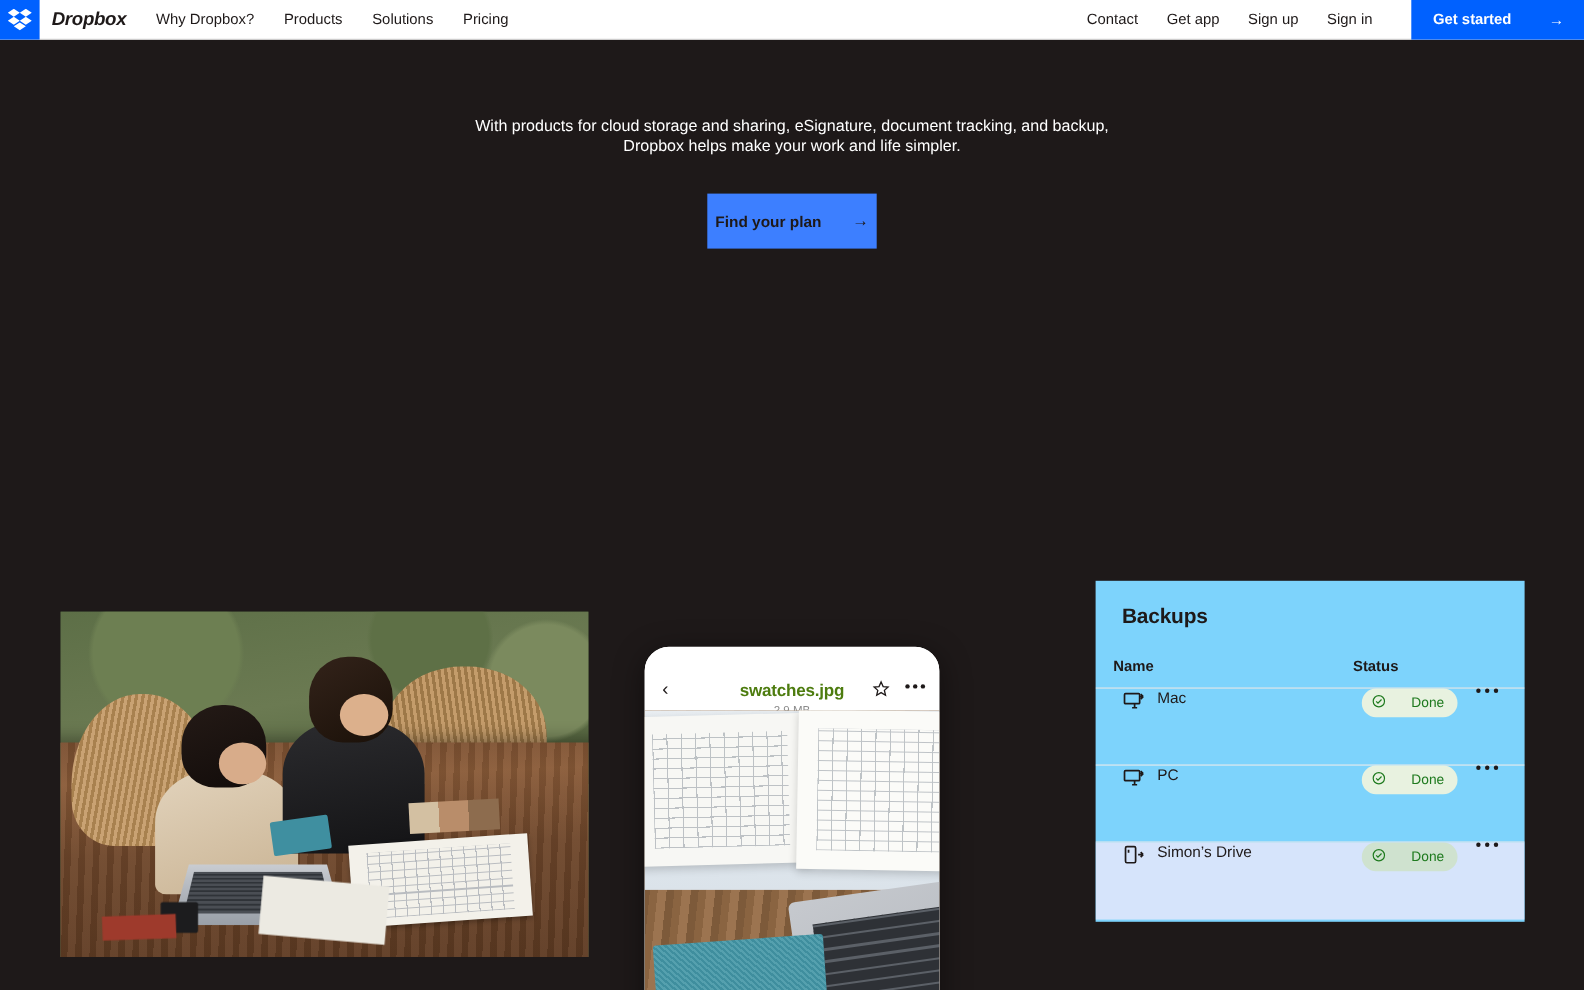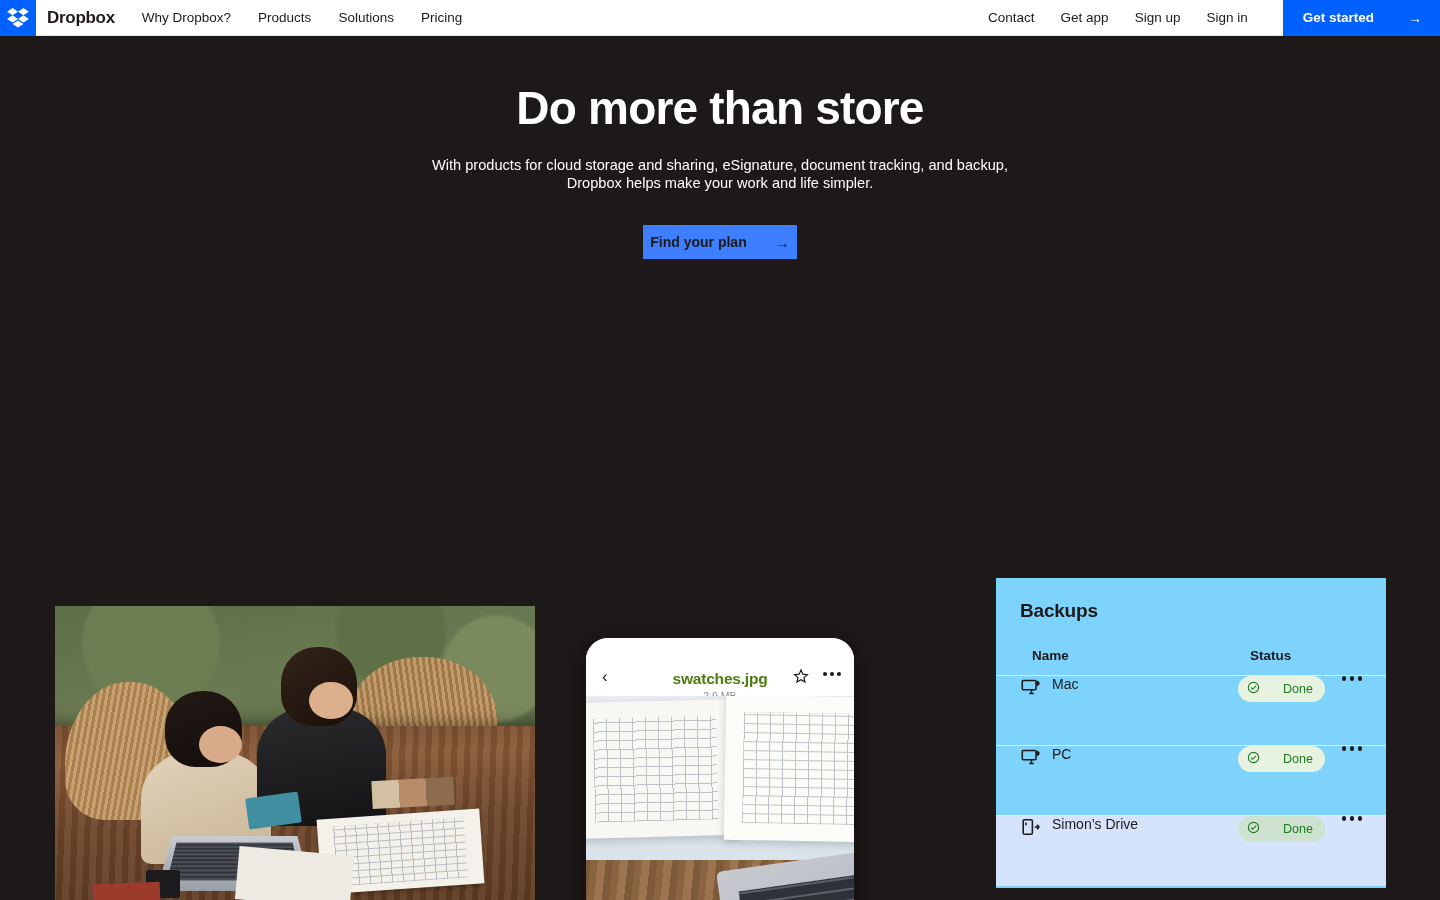--- a/index.html
+++ b/index.html
@@ -19,21 +19,21 @@
     border-bottom: 1px solid #e8e8e8;
   }
   .logo-tile {
     width: 36px; height: 36px; background: #0061ff;
     display: flex; align-items: center; justify-content: center;
     flex: 0 0 36px;
   }
   .logo-tile svg { display: block; }
   .brand {
     font-size: 17px; font-weight: bold; color: #1e1919;
-    margin-left: 11px; letter-spacing: -0.3px;
+    margin-left: 11px; letter-spacing: -0.3px; font-style: italic;
   }
   .nav-left { display: flex; align-items: center; margin-left: 27px; gap: 27px; }
   .nav-left a, .nav-right a {
     font-size: 13.5px; color: #1e1919; text-decoration: none; white-space: nowrap;
   }
   .nav-right {
     margin-left: auto; display: flex; align-items: center; gap: 26px;
     height: 36px;
   }
   .get-started {
@@ -48,22 +48,22 @@
   .hero { width: 1440px; text-align: center; padding-top: 48px; }
   .hero h1 {
     font-size: 46px; font-weight: bold; color: #ffffff;
     letter-spacing: -0.8px; line-height: 1.08;
   }
   .hero p {
     margin: 22px auto 0; width: 600px;
     font-size: 14.6px; line-height: 1.26; color: #ffffff;
   }
   .cta {
-    margin: 33px auto 17px;
-    width: 154px; height: 34px; background: #3d7fff;
+    margin: 33px auto 0;
+    width: 154px; height: 50px; background: #3d7fff;
     color: #1e1919; font-size: 14px; font-weight: bold;
     display: flex; align-items: center; justify-content: center; gap: 28px;
   }
   .cta .arr { font-size: 15px; font-weight: normal; }
 
   
   .canvas { position: relative; width: 1440px; height: 620px; }
 
   
   .photo-main {
@@ -156,21 +156,21 @@
      background: repeating-linear-gradient(45deg,#55a0ae 0 2px,#3f8e9e 2px 4px);
      transform: rotate(-4deg); border-radius:3px;}
 
   
   .backups {
     position:absolute; left:996px; top:302px; width:390px; height:310px;
     background:#7dd3fc; overflow:hidden;
   }
   .backups h2 { font-size:19px; font-weight:bold; color:#1e1919; padding:22px 24px 0; letter-spacing:-0.2px; }
   .bk-head {
-    display:flex; align-items:center; padding:26px 36px 12px;
+    display:flex; align-items:center; padding:26px 16px 12px;
     border-bottom:1px solid #e7e7e7;
     font-size:13.5px; font-weight:bold; color:#1e1919;
   }
   .bk-head .c-name { width:218px; }
   .bk-row {
     display:flex; align-items:flex-start; height:70px; padding:0 24px;
     border-bottom:1px solid #ececec;
   }
   .bk-row.sel { background:#d6e4fb; border-bottom:none; }
   .bk-icon { width:32px; display:flex; align-items:center; }
@@ -206,21 +206,20 @@
     <a href="#">Sign up</a>
     <a href="#">Sign in</a>
     <div class="get-started">
       <span>Get started</span>
       <span class="arr">→</span>
     </div>
   </div>
 </div>
 
 <div class="hero">
-  <h1>Do more than store</h1>
   <p>With products for cloud storage and sharing, eSignature, document tracking, and backup, Dropbox helps make your work and life simpler.</p>
   <div class="cta">
     <span>Find your plan</span>
     <span class="arr">→</span>
   </div>
 </div>
 
 <div class="canvas">
 
   <div class="photo-main">

